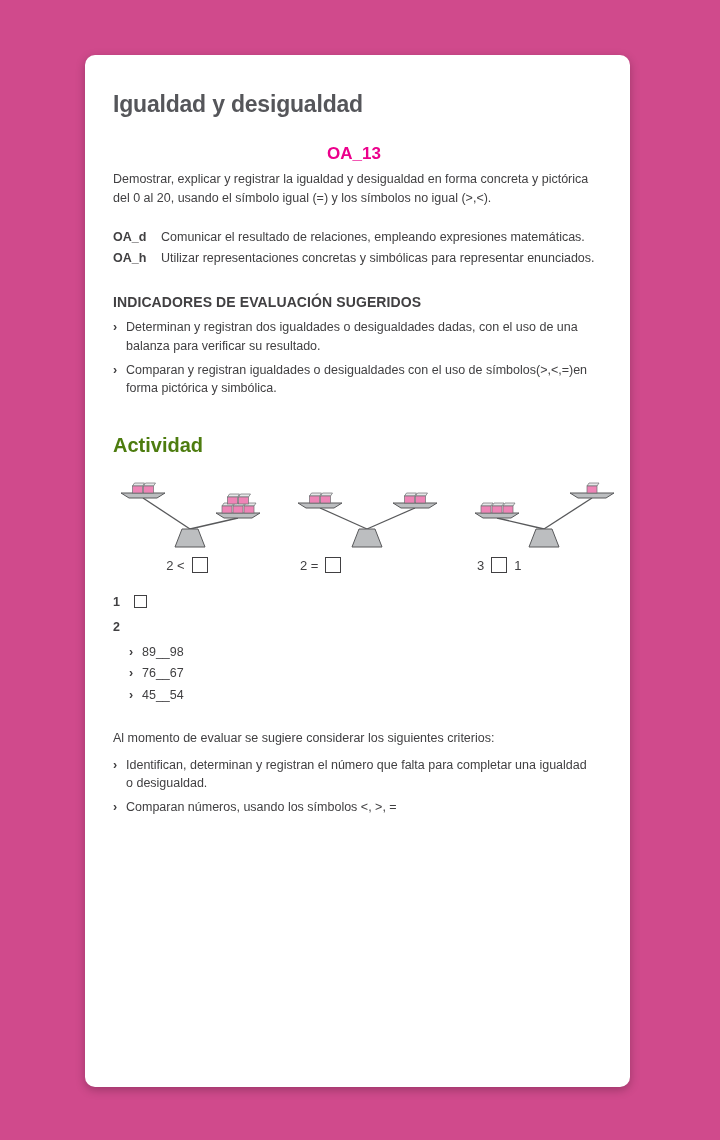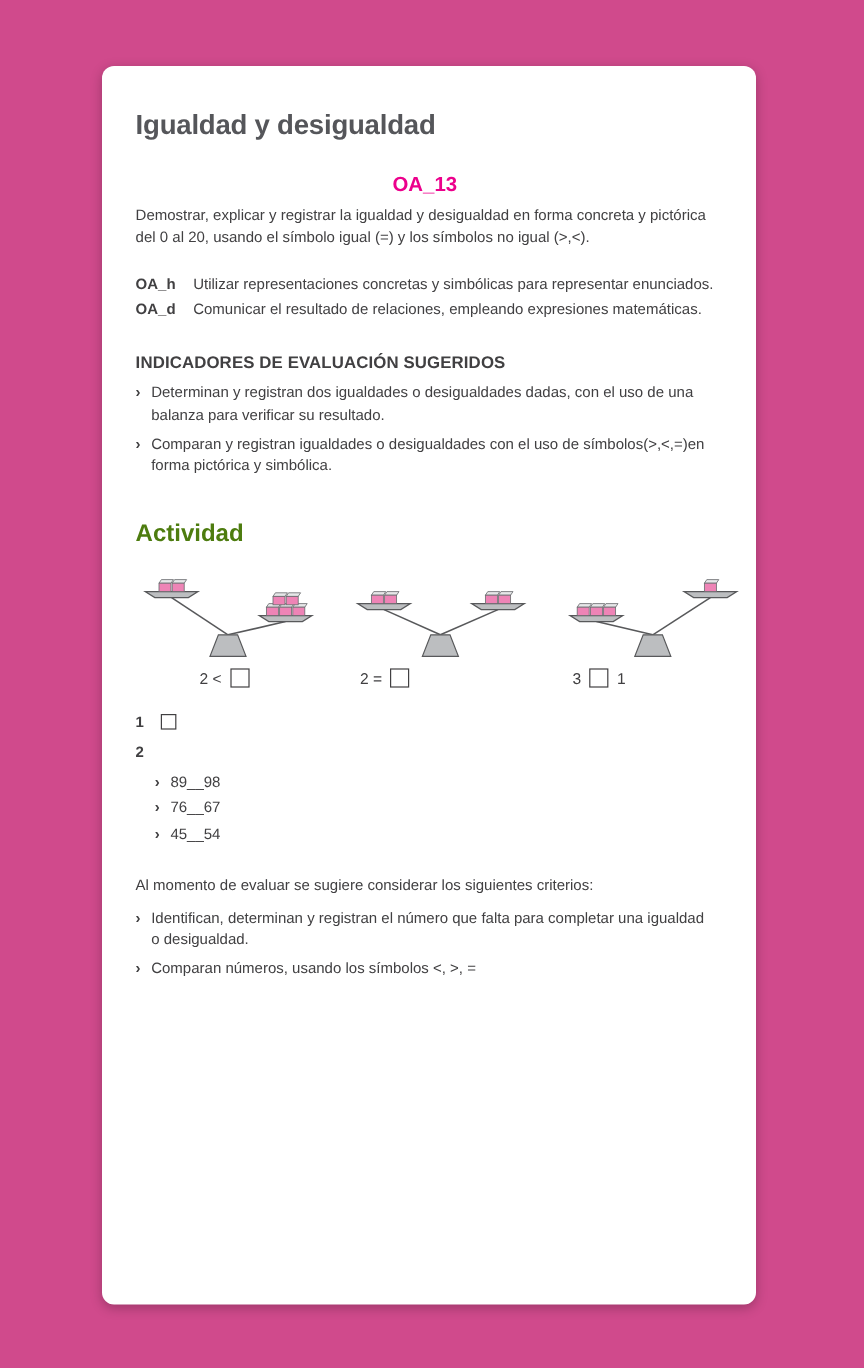--- a/index.html
+++ b/index.html
@@ -114,26 +114,26 @@
 
 <div class="card">
 
   <h1 class="page-title">Igualdad y desigualdad</h1>
 
   <div class="oa13-label">OA_13</div>
   <p class="body-text oa13-desc">Demostrar, explicar y registrar la igualdad y desigualdad en forma concreta y pictórica del 0 al 20, usando el símbolo igual (=) y los símbolos no igual (&gt;,&lt;).</p>
 
   <div class="oa-list">
     <div class="oa-row">
+      <span class="oa-label">OA_d</span>
+      <span class="body-text">Comunicar el resultado de relaciones, empleando expresiones matemáticas.</span>
+    </div>
+    <div class="oa-row">
       <span class="oa-label">OA_h</span>
       <span class="body-text">Utilizar representaciones concretas y simbólicas para representar enunciados.</span>
-    </div>
-    <div class="oa-row">
-      <span class="oa-label">OA_d</span>
-      <span class="body-text">Comunicar el resultado de relaciones, empleando expresiones matemáticas.</span>
     </div>
   </div>
 
   <h3 class="section-heading">INDICADORES DE EVALUACIÓN SUGERIDOS</h3>
   <div class="bullets">
     <div class="bullet">
       <span class="bullet-marker">›</span>
       <span class="body-text">Determinan y registran dos igualdades o desigualdades dadas, con el uso de una balanza para verificar su resultado.</span>
     </div>
     <div class="bullet">

